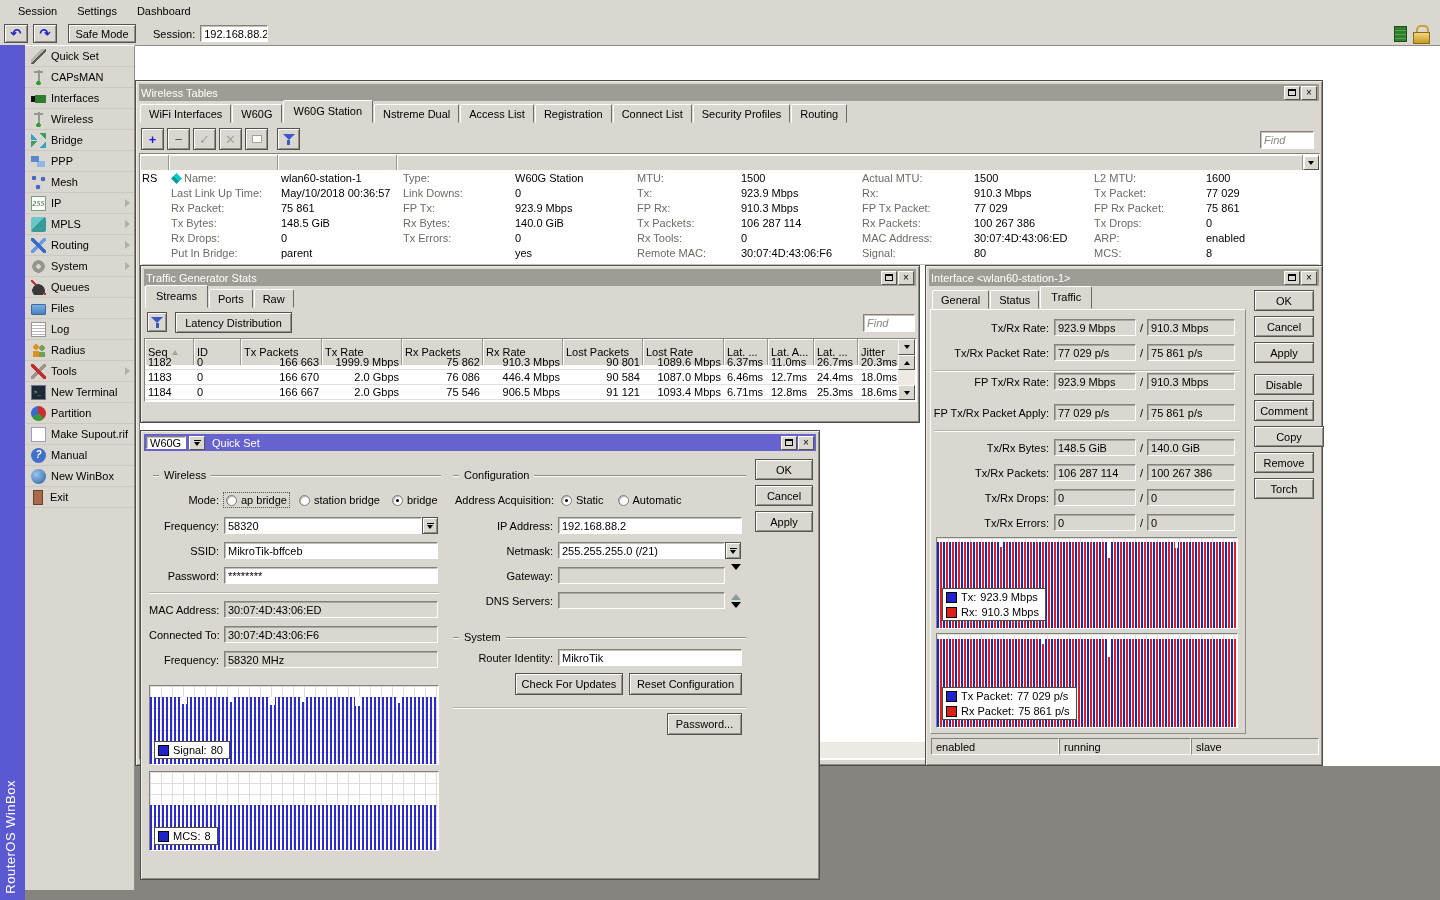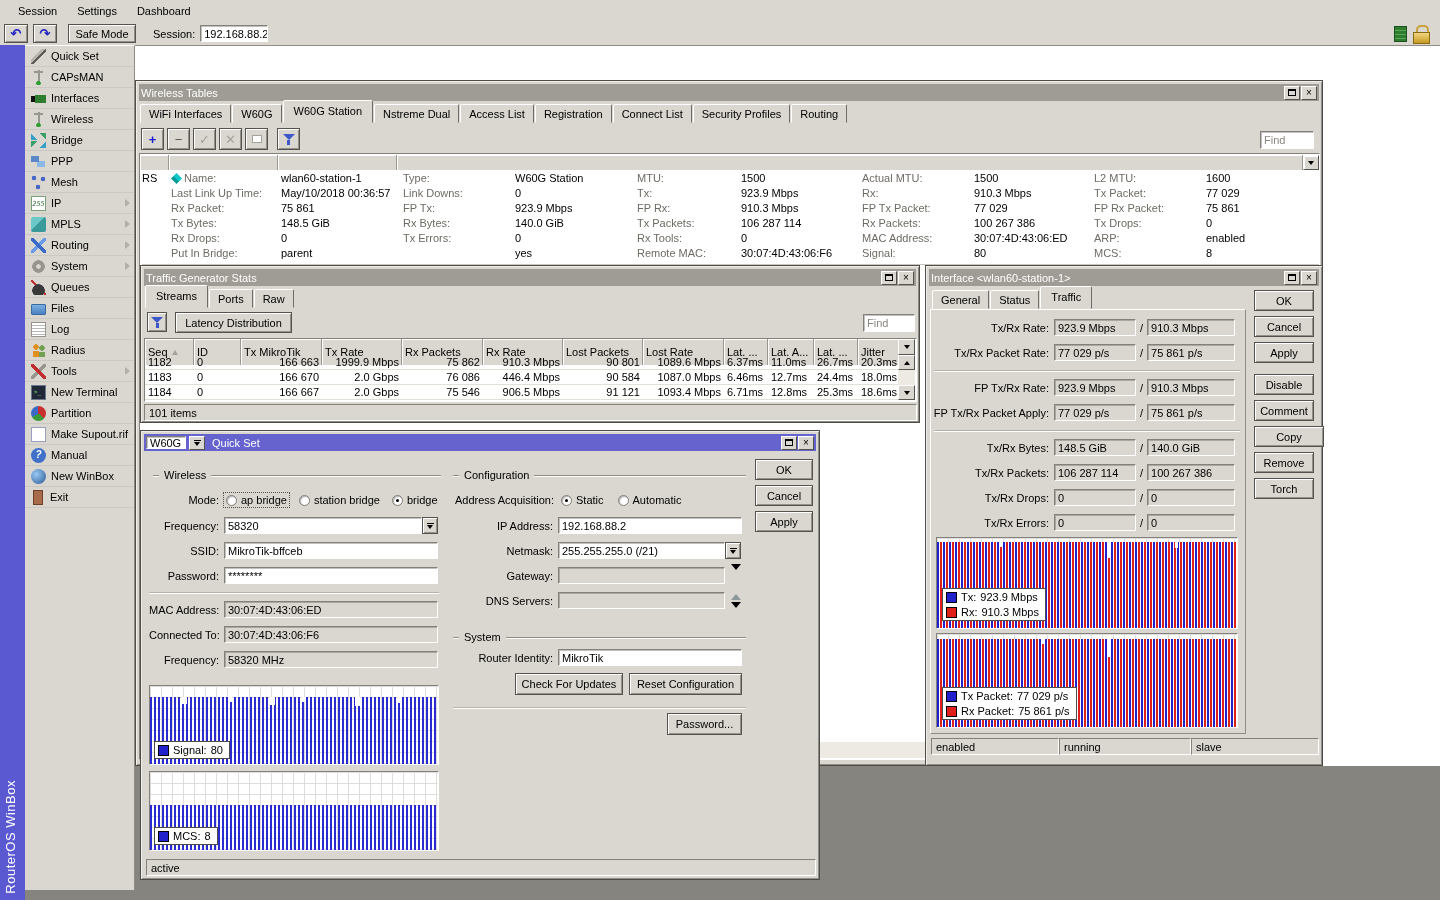--- a/index.html
+++ b/index.html
@@ -8,21 +8,21 @@
 .w{position:absolute}
 
 .bar{background:#dad7d0}
 .menubar{left:0;top:0;width:1440px;height:22px;display:flex;align-items:center;padding-left:8px}
 .menu-item{padding:3px 10px}
 .toolbar{left:0;top:22px;width:1440px;height:24px;border-bottom:1px solid #8f8c85;display:flex;align-items:center;gap:5px;padding-left:4px}
 .btn{background:#dad7d0;border:1px solid #55534e;box-shadow:inset 1px 1px 0 #fff,inset -1px -1px 0 #94918a;display:flex;align-items:center;justify-content:center;white-space:nowrap}
 .navbtn{width:24px;height:19px;color:#2525c0;font-size:13px;font-weight:bold}
 .fld{background:#fff;border:1px solid;border-color:#84817a #fff #fff #84817a;box-shadow:inset 1px 1px 0 rgba(80,78,74,.35);padding:0 3px;display:flex;align-items:center;overflow:hidden;white-space:nowrap}
 .dfld{background:#dad7d0}
-.ph{color:#8a8780;}
+.ph{color:#8a8780;font-style:italic}
 .ind-cpu{width:13px;height:16px;background:repeating-linear-gradient(180deg,#2f7e2f 0 3px,#58a858 3px 4px);border:1px solid #1d4f1d}
 .lock{width:15px;height:17px;position:relative}
 .lock::before{content:"";position:absolute;left:3px;top:0;width:9px;height:8px;border:2px solid #c9a23c;border-bottom:none;border-radius:5px 5px 0 0}
 .lock::after{content:"";position:absolute;left:0;top:7px;width:15px;height:10px;background:linear-gradient(#f2d582,#c79b22);border:1px solid #8a6a12}
 
 .sidestrip{left:0;top:45px;width:25px;height:855px;background:#5b59d2}
 .brand{left:3px;bottom:6px;color:#fff;font-size:13px;letter-spacing:.5px;writing-mode:vertical-rl;transform:rotate(180deg)}
 .sidebar{left:25px;top:45px;width:110px;height:845px;background:#dad7d0;border-right:1px solid #8f8c85;border-top:1px solid #fff}
 .sitem{height:21px;display:flex;align-items:center;gap:5px;padding:0 4px 0 6px;border-bottom:1px solid #ccc9c2}
 .sarrow{margin-left:auto;width:0;height:0;border-left:5px solid #b2afa7;border-top:4px solid transparent;border-bottom:4px solid transparent}
@@ -389,21 +389,21 @@
   <div class="w fld" style="left:722px;top:48px;width:52px;height:18px">
       <span class="ph">Find</span>
     </div>
   <div class="w panel" style="left:3px;top:72px;width:773px;height:64px">
     <div class="w" style="left:0;top:0;width:754px;height:26px;display:flex">
       <span class="hcell" style="width:49px">
           <span>Seq</span>
           <i class="sortup"></i>
         </span>
       <span class="hcell" style="width:47px">ID</span>
-      <span class="hcell" style="width:81px">Tx MikroTik</span>
+      <span class="hcell" style="width:81px">Tx Packets</span>
       <span class="hcell" style="width:80px">Tx Rate</span>
       <span class="hcell" style="width:81px">Rx Packets</span>
       <span class="hcell" style="width:80px">Rx Rate</span>
       <span class="hcell" style="width:80px">Lost Packets</span>
       <span class="hcell" style="width:81px">Lost Rate</span>
       <span class="hcell" style="width:44px">Lat. ...</span>
       <span class="hcell" style="width:46px">Lat. A...</span>
       <span class="hcell" style="width:44px">Lat. ...</span>
       <span class="hcell" style="width:41px">Jitter</span>
     </div>
@@ -455,23 +455,20 @@
         </div>
       <div class="sbb" style="height:15px">
           <i class="tri-u"></i>
         </div>
       <div class="track" style="height:15px"></div>
       <div class="sbb" style="height:15px">
           <i class="tri-d"></i>
         </div>
     </div>
   </div>
-  <div class="statuscell" style="left:3px;top:138px;width:773px">
-      <span>101 items</span>
-    </div>
 </div>
 
 <div class="w win" style="left:925px;top:265px;width:398px;height:501px;z-index:3">
   <div class="w tb tb-in">
     <span>Interface &lt;wlan60-station-1&gt;</span>
     <span style="margin-left:auto;display:flex">
       <span class="tbt">
           <i class="mx"></i>
         </span>
       <span class="tbt">×</span>
@@ -490,21 +487,21 @@
     <span style="margin:0 4px">/</span>
     <span class="fld dfld" style="width:88px;height:17px">910.3 Mbps</span>
   </div>
   <div class="w frow" style="left:5px;top:78px;width:310px">
     <span class="flabel" style="width:118px">Tx/Rx Packet Rate:</span>
     <span class="fld dfld" style="width:82px;height:17px">77 029 p/s</span>
     <span style="margin:0 4px">/</span>
     <span class="fld dfld" style="width:88px;height:17px">75 861 p/s</span>
   </div>
   <div class="w hline" style="left:8px;top:104px;width:306px"></div>
-  <div class="w frow" style="left:5px;top:113px;width:310px">
+  <div class="w frow" style="left:5px;top:107px;width:310px">
     <span class="flabel" style="width:118px">FP Tx/Rx Rate:</span>
     <span class="fld dfld" style="width:82px;height:17px">923.9 Mbps</span>
     <span style="margin:0 4px">/</span>
     <span class="fld dfld" style="width:88px;height:17px">910.3 Mbps</span>
   </div>
   <div class="w frow" style="left:5px;top:138px;width:310px">
     <span class="flabel" style="width:118px">FP Tx/Rx Packet Apply:</span>
     <span class="fld dfld" style="width:82px;height:17px">77 029 p/s</span>
     <span style="margin:0 4px">/</span>
     <span class="fld dfld" style="width:88px;height:17px">75 861 p/s</span>
@@ -744,16 +741,13 @@
   </div>
   <div class="w btn" style="left:374px;top:242px;width:108px;height:22px">Check For Updates</div>
   <div class="w btn" style="left:488px;top:242px;width:113px;height:22px">Reset Configuration</div>
   <div class="w hline" style="left:312px;top:276px;width:293px"></div>
   <div class="w btn" style="left:526px;top:282px;width:75px;height:22px">Password...</div>
 
   <div class="w btn" style="left:614px;top:28px;width:58px;height:21px">OK</div>
   <div class="w btn" style="left:614px;top:54px;width:58px;height:21px">Cancel</div>
   <div class="w btn" style="left:614px;top:80px;width:58px;height:21px">Apply</div>
 
-  <div class="statuscell" style="left:5px;top:428px;width:670px">
-      <span>active</span>
-    </div>
 </div>
 
 </body></html>

